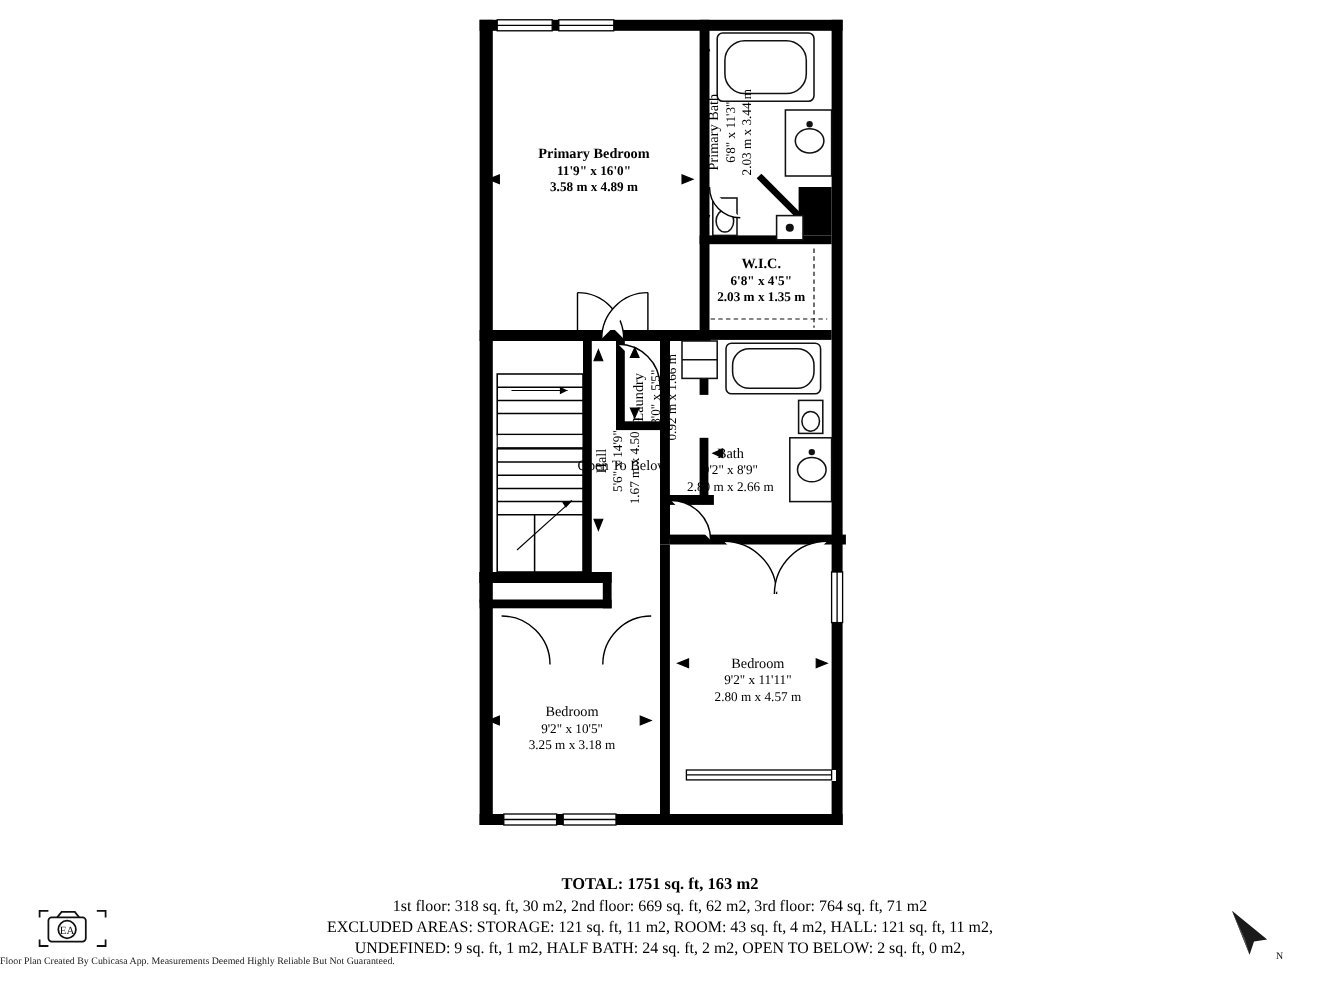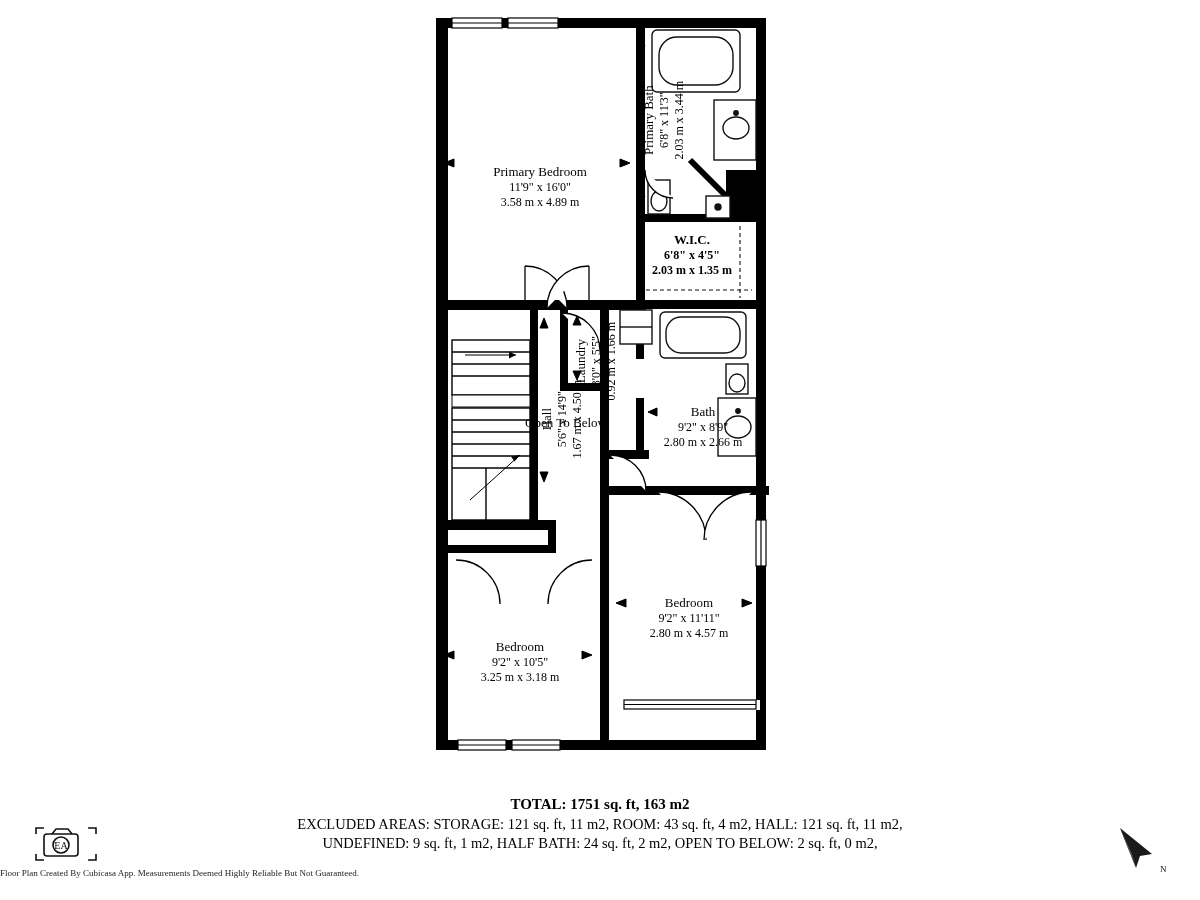--- a/index.html
+++ b/index.html
@@ -259,21 +259,21 @@
     <path d="M444 655 l10 -4 l0 8 z"></path>
     <path d="M592 655 l-10 -4 l0 8 z"></path>
 
     <path d="M648 412 l9 -4 l0 8 z"></path>
   </g>
 
 </svg>
 
 <div>
 
-  <div class="room-label" style="left:440px; top:164px; width:200px;">
+  <div class="room-label" style="left:440px; top:132px; width:200px;font-weight:bold;">
     <div class="rname">Primary Bedroom</div>
     <div class="rdim">11'9" x 16'0"</div>
     <div class="rdim">3.58 m x 4.89 m</div>
   </div>
 
   <div class="room-label rot90" style="left:604px; top:97px; width:120px;">
     <div class="rname">Primary Bath</div>
     <div class="rdim">6'8" x 11'3"</div>
     <div class="rdim">2.03 m x 3.44 m</div>
   </div>
@@ -289,21 +289,21 @@
     <div class="rdim">3'0" x 5'5"</div>
     <div class="rdim">0.92 m x 1.66 m</div>
   </div>
 
   <div class="room-label rot90" style="left:502px; top:396px; width:120px;">
     <div class="rname">Hall</div>
     <div class="rdim">5'6" x 14'9"</div>
     <div class="rdim">1.67 m x 4.50 m</div>
   </div>
 
-  <div class="room-label" style="left:633px; top:404px; width:140px;">
+  <div class="room-label" style="left:594px; top:404px; width:140px;">
     <div class="rname">Bath</div>
     <div class="rdim">9'2" x 8'9"</div>
     <div class="rdim">2.80 m x 2.66 m</div>
   </div>
 
   <div class="room-label" style="left:609px; top:595px; width:160px;">
     <div class="rname">Bedroom</div>
     <div class="rdim">9'2" x 11'11"</div>
     <div class="rdim">2.80 m x 4.57 m</div>
   </div>
@@ -315,20 +315,21 @@
   </div>
 
   <div class="room-label" style="left:448px; top:415px; width:140px;padding-left:48px;">
     <div class="rname">Open To Below</div>
   </div>
 
 </div>
 
 <div class="summary">
   <div class="total">TOTAL: 1751 sq. ft, 163 m2</div>
+  <div>1st floor: 318 sq. ft, 30 m2, 2nd floor: 669 sq. ft, 62 m2, 3rd floor: 764 sq. ft, 71 m2</div>
   <div>EXCLUDED AREAS: STORAGE: 121 sq. ft, 11 m2, ROOM: 43 sq. ft, 4 m2, HALL: 121 sq. ft, 11 m2,</div>
   <div>UNDEFINED: 9 sq. ft, 1 m2, HALF BATH: 24 sq. ft, 2 m2, OPEN TO BELOW: 2 sq. ft, 0 m2,</div>
 </div>
 
 <div class="credit">Floor Plan Created By Cubicasa App. Measurements Deemed Highly Reliable But Not Guaranteed.</div>
 
 <svg class="camera-badge" viewBox="0 0 72 52" xmlns="http://www.w3.org/2000/svg">
   <g stroke="#111" stroke-width="1.6" fill="none">
     <path d="M6 16 L6 10 L14 10"></path>
     <path d="M66 16 L66 10 L58 10"></path>

